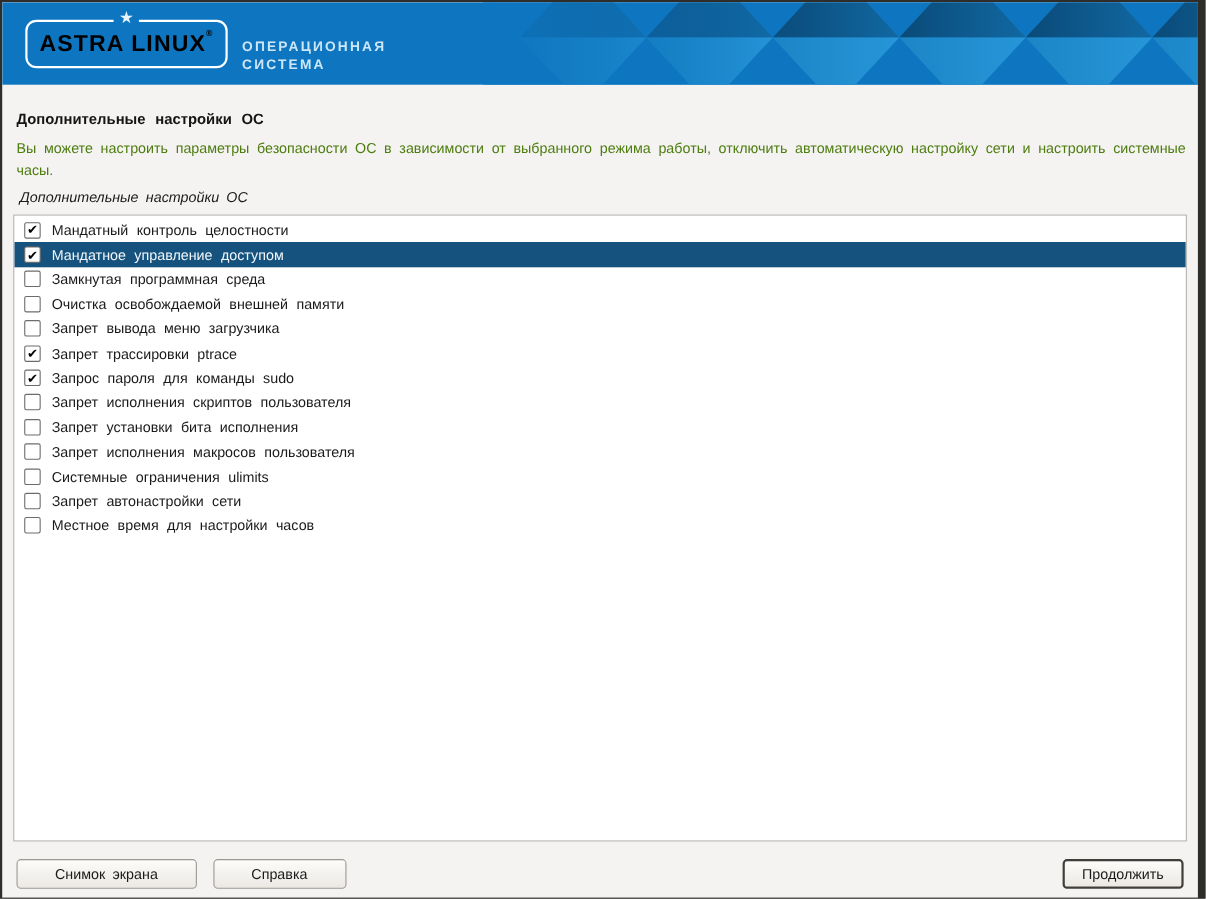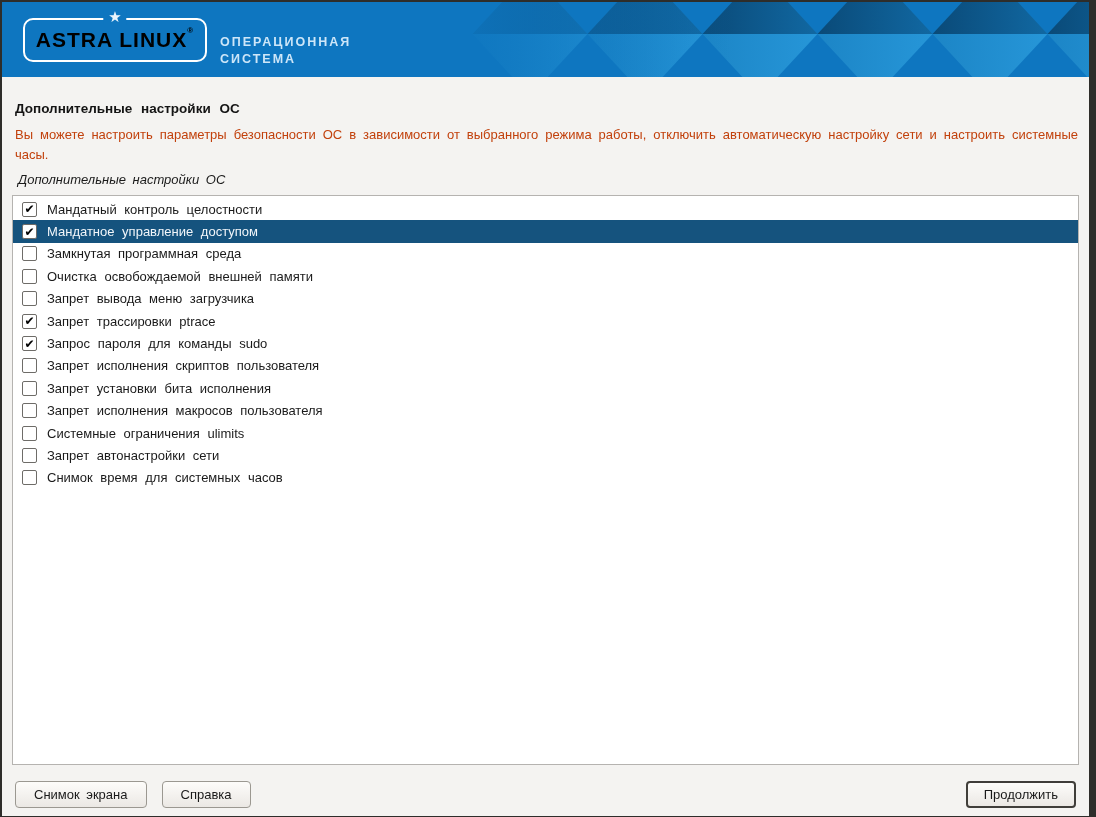--- a/index.html
+++ b/index.html
@@ -50,21 +50,21 @@
     white-space:pre-line;
   }
   
   .title{
     margin:24px 13px 0 13px;
     font-size:13.5px;font-weight:bold;color:#141414;
     word-spacing:5px;
   }
   .desc{
     margin:9px 11px 0 13px;
-    font-size:13px;color:#c2410c;line-height:20px;
+    font-size:13px;color:#4d7c0f;line-height:20px;
     text-align:justify;word-spacing:2px;
   }
   .group-label{
     margin:7px 0 0 16px;
     font-size:13px;font-style:italic;color:#1a1a1a;
     word-spacing:3px;
   }
   .listbox{
     margin:8px 10px 0 10px;
     height:570px;
@@ -94,21 +94,21 @@
   }
   
   .footer{
     display:flex;align-items:center;
     margin-top:16px;
     padding:0 13px;
     gap:15px;
   }
   .btn{
     height:27px;
-    padding:0 18px;
+    padding:0 34px;
     font-size:13px;color:#1a1a1a;
     word-spacing:3px;
     background:linear-gradient(#fdfcfa,#ebe8e4);
     border:1px solid #9b9891;
     border-radius:4px;
     font-family:inherit;
   }
   .btn.primary{
     margin-left:auto;
     border:2px solid #403e3a;
@@ -211,21 +211,21 @@
         <div class="row">
           <span class="cb"></span>
           <span class="lbl">Системные ограничения ulimits</span>
         </div>
         <div class="row">
           <span class="cb"></span>
           <span class="lbl">Запрет автонастройки сети</span>
         </div>
         <div class="row">
           <span class="cb"></span>
-          <span class="lbl">Снимок время для системных часов</span>
+          <span class="lbl">Местное время для настройки часов</span>
         </div>
       </div>
 
     <div class="footer">
       <button class="btn">Снимок экрана</button>
       <button class="btn">Справка</button>
       <button class="btn primary">Продолжить</button>
     </div>
 
   </div>

